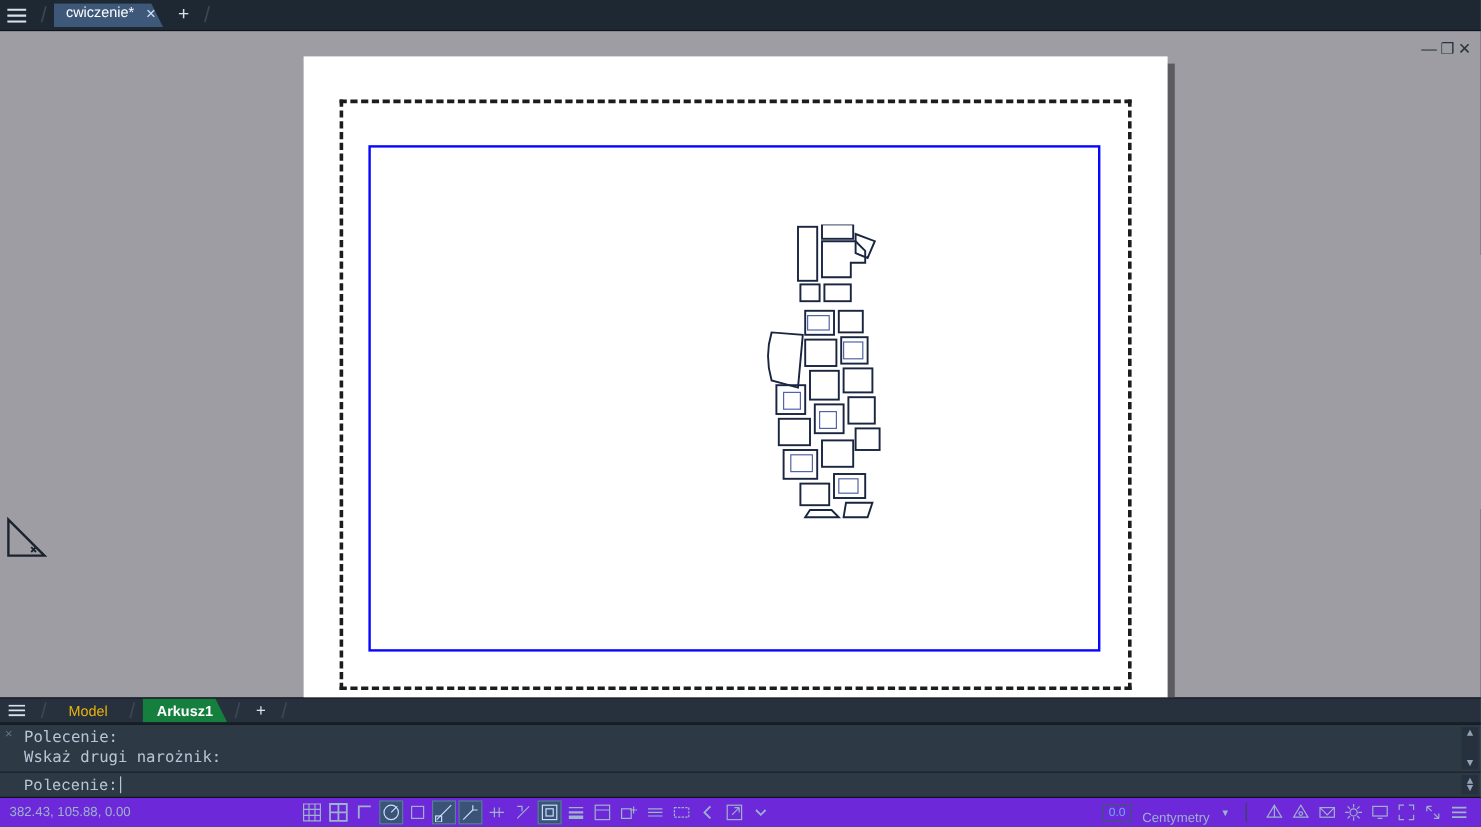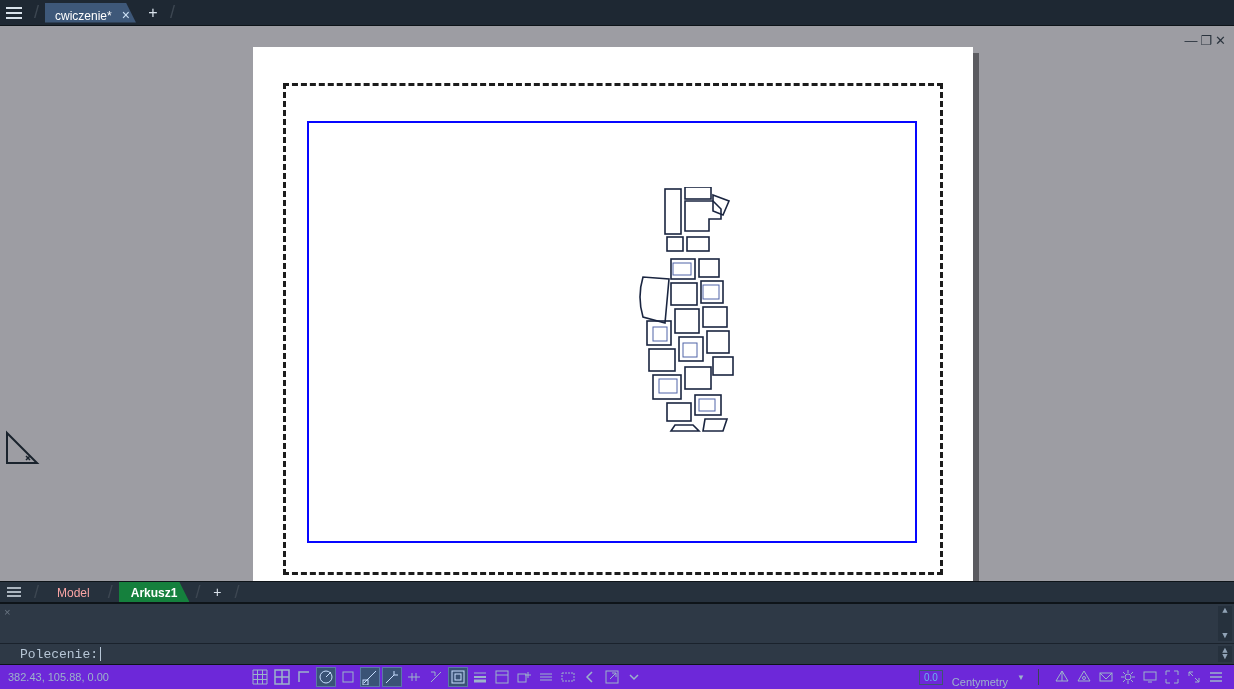--- a/index.html
+++ b/index.html
@@ -28,21 +28,21 @@
     display:flex; align-items:center; justify-content:center;
     color: #d9e2eb;
   }
   .hamburger svg, .icon svg { display:block; }
   .slash {
     color: #3d4752; padding: 0 6px; font-size: 18px;
   }
   .tab {
     background: #3e5879;
     height: 20px;
-    display:flex; align-items:flex-end;
+    display:flex; align-items:flex-start;
     padding: 0 6px 0 10px;
     color: #fff;
     position: relative;
     clip-path: polygon(0 0, calc(100% - 10px) 0, 100% 100%, 0 100%);
     min-width: 90px;
   }
   .tab-close { margin-left: 10px; font-size: 14px; color:#cfe3f7; }
   .plus-btn {
     width: 22px; height: 22px; display:flex;align-items:center;justify-content:center;
     color:#d9e2eb; font-size:16px; margin-left:6px;
@@ -92,21 +92,21 @@
     height: 22px;
     background: #26313d;
     display:flex; align-items:center;
     border-top:1px solid #0e1419;
     border-bottom:1px solid #0e1419;
   }
   .sheet-hamburger { width:28px; display:flex;justify-content:center;align-items:center;color:#d9e2eb;}
   .sheet-tab {
     height:20px; padding: 2px 12px 0 12px;
     display:flex;align-items:center;
-    color:#fca5a5;
+    color:#eab308;
     position:relative;
   }
   .sheet-tab:not(.active) { background:transparent; }
   .sheet-tab.active {
     background:#15803d;
     font-weight:bold; color:#fff;
     clip-path: polygon(0 0, calc(100% - 10px) 0, 100% 100%, 0 100%);
   }
   .sheet-add { width:22px; display:flex;justify-content:center;align-items:center;color:#d9e2eb; font-size:14px;}
   
@@ -270,20 +270,22 @@
   <div class="sheet-tab active">
     <span>Arkusz1</span>
   </div>
   <div class="slash">/</div>
   <div class="sheet-add">+</div>
   <div class="slash">/</div>
 </div>
 
 <div class="cmd-history">
   <span class="xclose">×</span>
+  <pre><span>Polecenie:</span>
+<span>Wskaż drugi narożnik:</span></pre>
   <div class="scroll">
     <div class="arrow">▲</div>
     <div class="arrow" style="position:absolute;bottom:0;width:100%;">▼</div>
   </div>
 </div>
 
 <div class="cmd-input">
   <span>Polecenie: </span>
   <span class="cursor-caret"></span>
   <input type="text" value="" style="">

